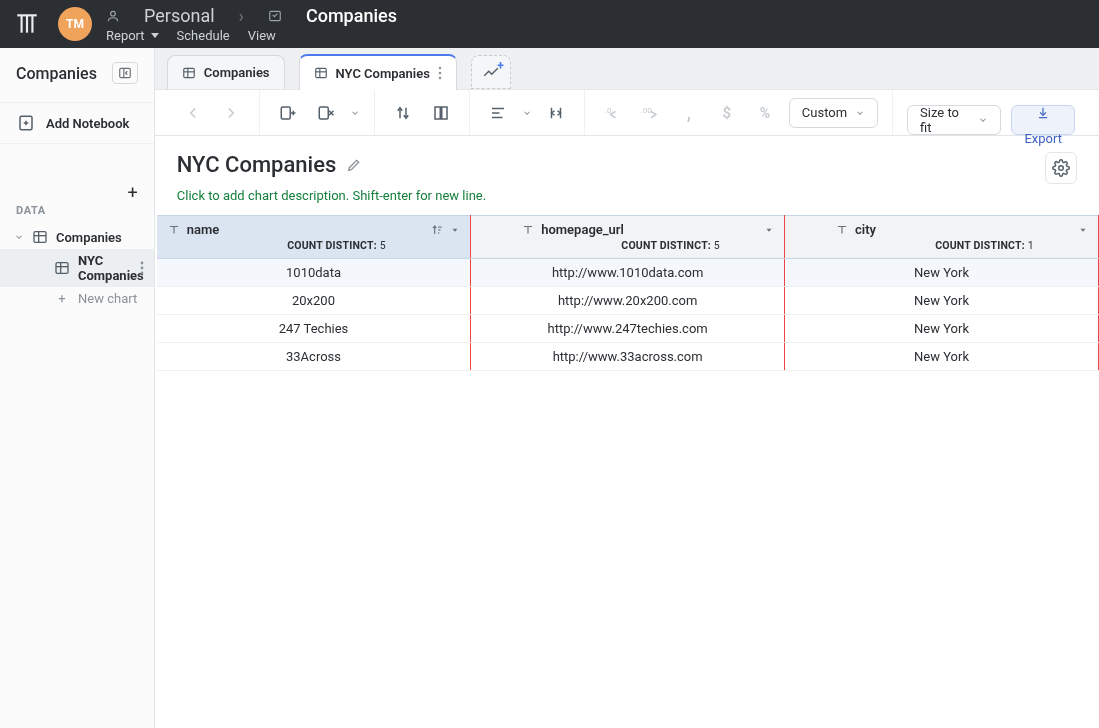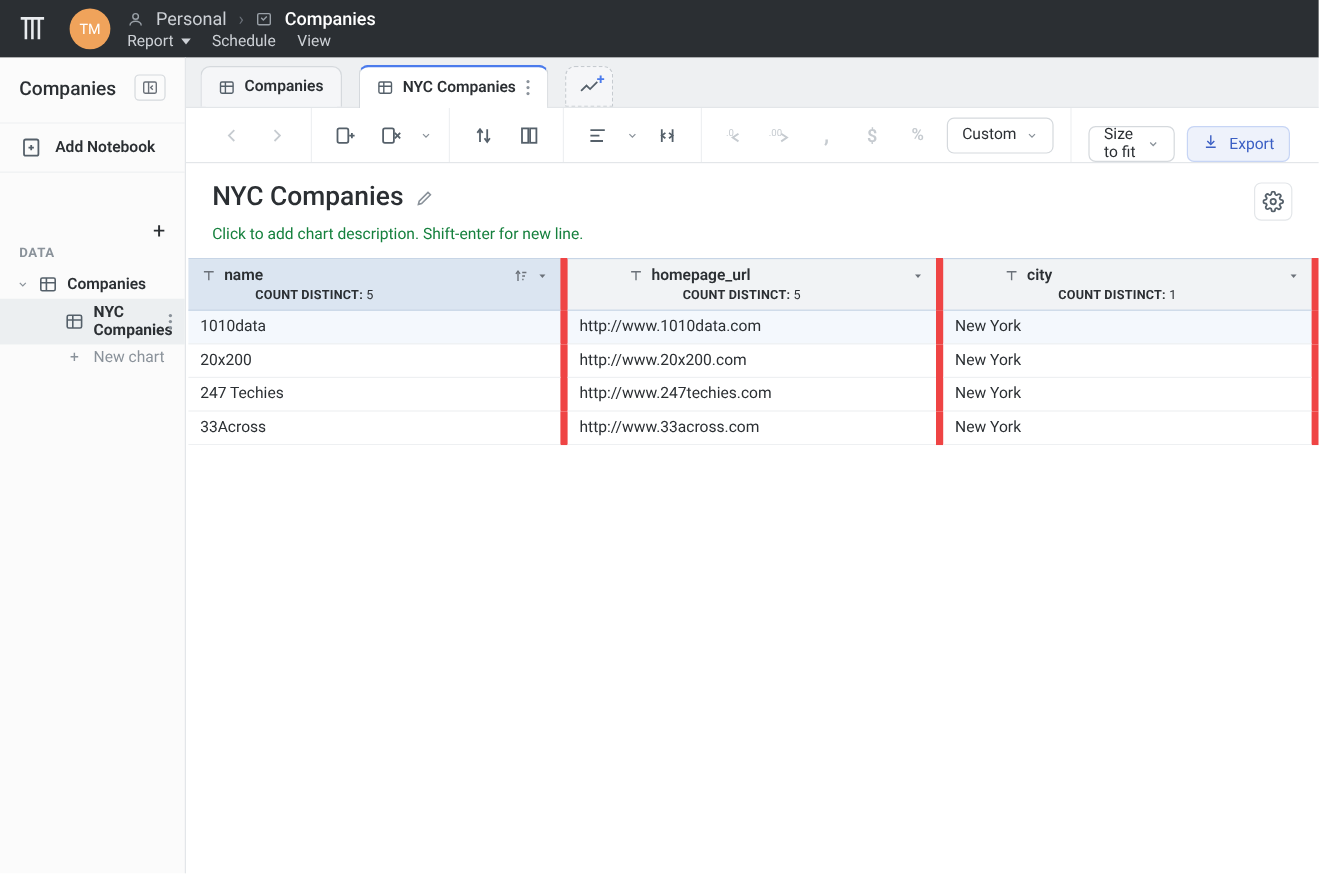--- a/index.html
+++ b/index.html
@@ -24,29 +24,29 @@
     gap: 14px;
   }
   .logo-box {
     width: 34px; height: 34px;
     display: flex; align-items: center; justify-content: center;
   }
   .logo-box svg { stroke: #e9ecef; }
   .avatar {
     width: 34px; height: 34px; border-radius: 50%;
     background: #f0a35b;
-    color: #fff; font-size: 12px; font-weight: 400;
+    color: #fff; font-size: 12px; font-weight: 700;
     display: flex; align-items: center; justify-content: center;
   }
   .breadcrumb {
     display: flex; flex-direction: column; gap: 2px;
   }
   .breadcrumb-row1 {
-    display: flex; align-items: center; gap: 10px;
-    font-size: 15px;
+    display: flex; align-items: center; gap: 24px;
+    font-size: 18px;
   }
   .bc-icon { color: #9aa1a8; display: flex; }
   .bc-link { color: #cdd1d6; }
   .bc-sep { color: #6b7179; }
   .bc-current { color: #fff; font-weight: 500; }
   .breadcrumb-row2 {
     display: flex; align-items: center; gap: 18px;
     font-size: 13px;
   }
   .menu-item { color: #cdd1d6; cursor: pointer; display: flex; align-items: center; gap: 4px; }
@@ -205,21 +205,21 @@
     border: 1px solid #d5d9dd; border-radius: 6px;
     display: flex; align-items: center; gap: 8px;
     font-size: 13px; color: #2b2f33; cursor: pointer;
   }
   .tb-pill .pill-caret { color: #8a929a; display:flex; }
   .spacer { flex: 1 1 auto; }
   .tb-btn svg, .tab-icon svg, .row-icon svg, .chev svg,
   .bc-icon svg, .kebab svg, .col-icon svg, .sort-icon svg,
   .col-menu svg, .tab-menu svg, .collapse-btn svg,
   .icon-box svg, .pill-caret svg, .addtab-icon svg { display:block; }
-  .tb-pill.accent { background: #eef2fb; border-color: #c7d5f5; color: #3b5fc4; }
+  .tb-pill.accent { background: #eef2fb; border-color: #c7d5f5; color: #3b5fc4; flex-direction: column; }
 
   
   .page-head {
     padding: 16px 22px 4px 22px;
     display: flex; align-items: flex-start; justify-content: space-between;
   }
   .page-title-row { display: flex; align-items: center; gap: 10px; }
   .page-title {
     font-size: 22px; font-weight: 500; color: #2b2f33;
   }
@@ -236,23 +236,23 @@
   }
 
   
   .table-wrap { padding: 0 0 0 2px; overflow: hidden; }
   table.data {
     border-collapse: collapse;
     width: 100%;
     table-layout: fixed;
   }
   table.data th, table.data td {
-    border-right: 6px solid #ef4444;
+    border-right: 1px solid #ef4444;
     border-bottom: 1px solid #eef0f2;
-    text-align: left;
+    text-align: center;
     font-size: 13px;
   }
   table.data th {
     background: #dbe5f1;
     border-top: 1px solid #c7d5e6;
     border-bottom: 1px solid #c7d5e6;
     padding: 0;
     vertical-align: top;
   }
   table.data th.plain {

